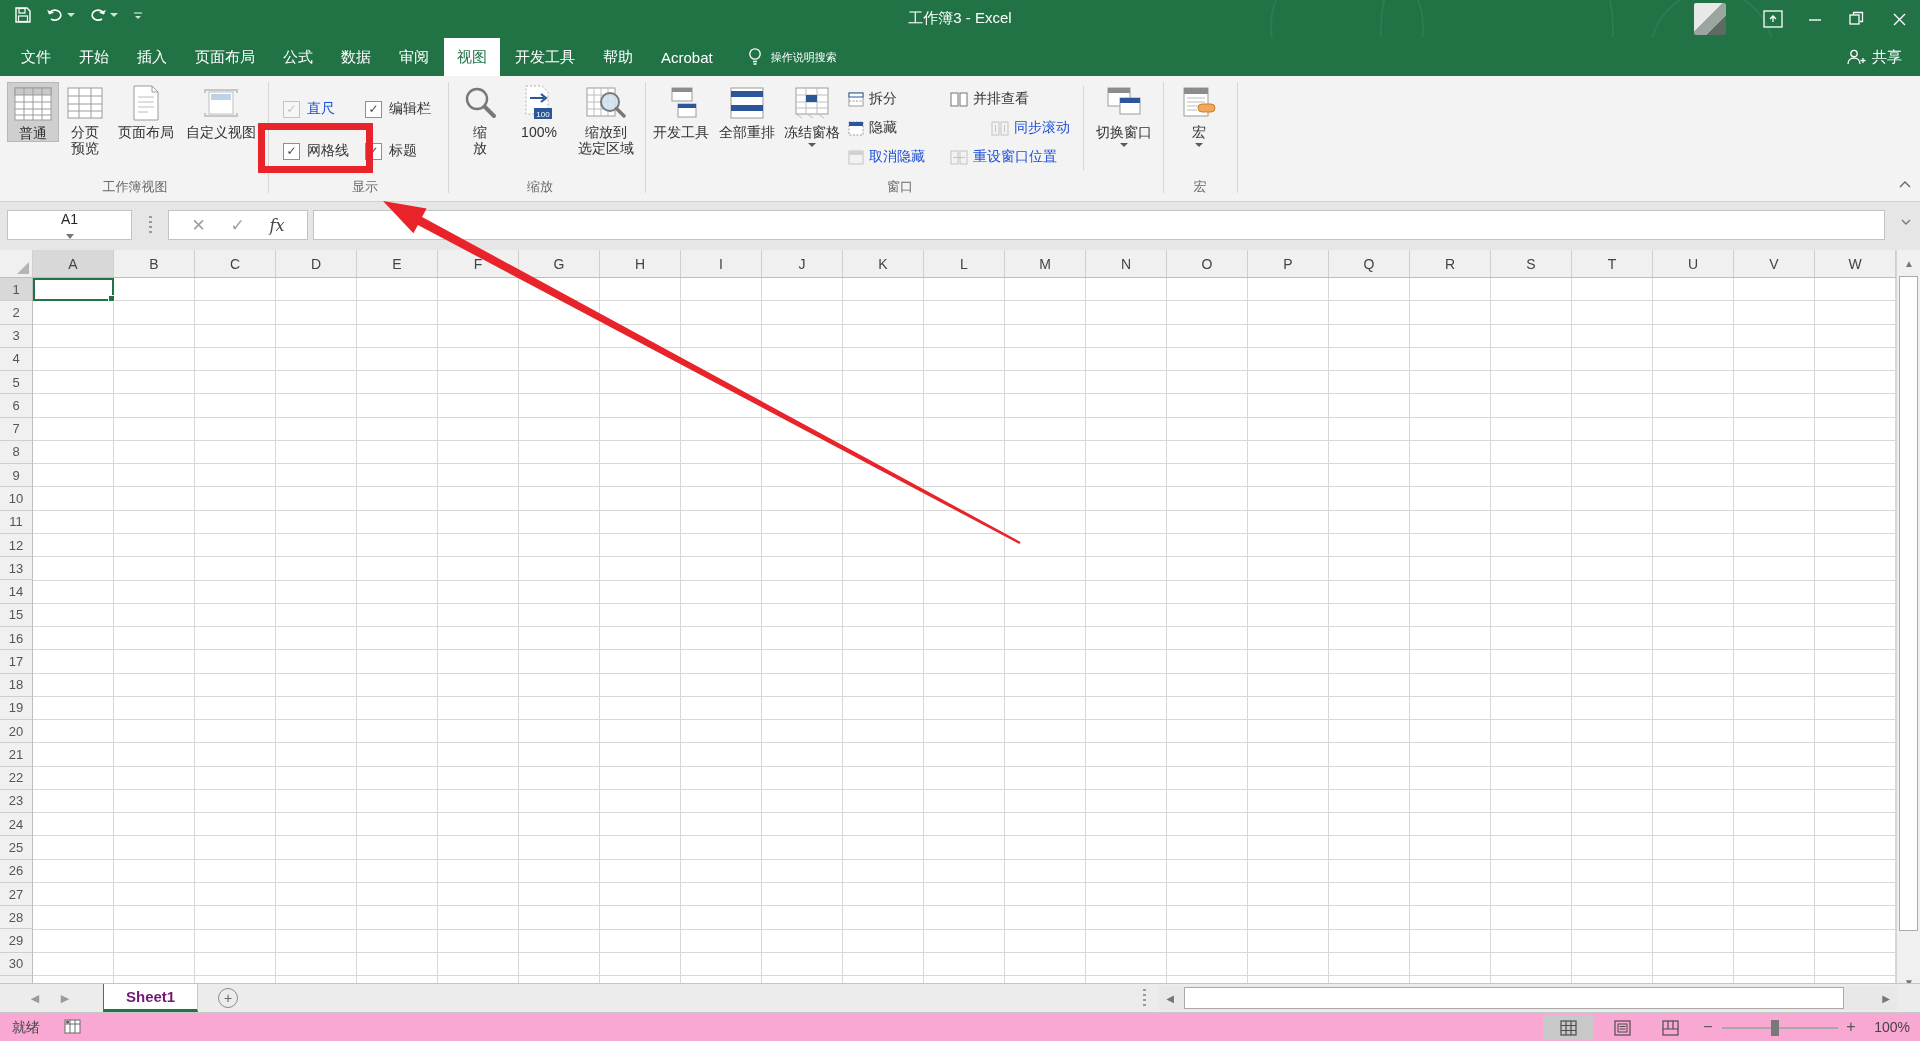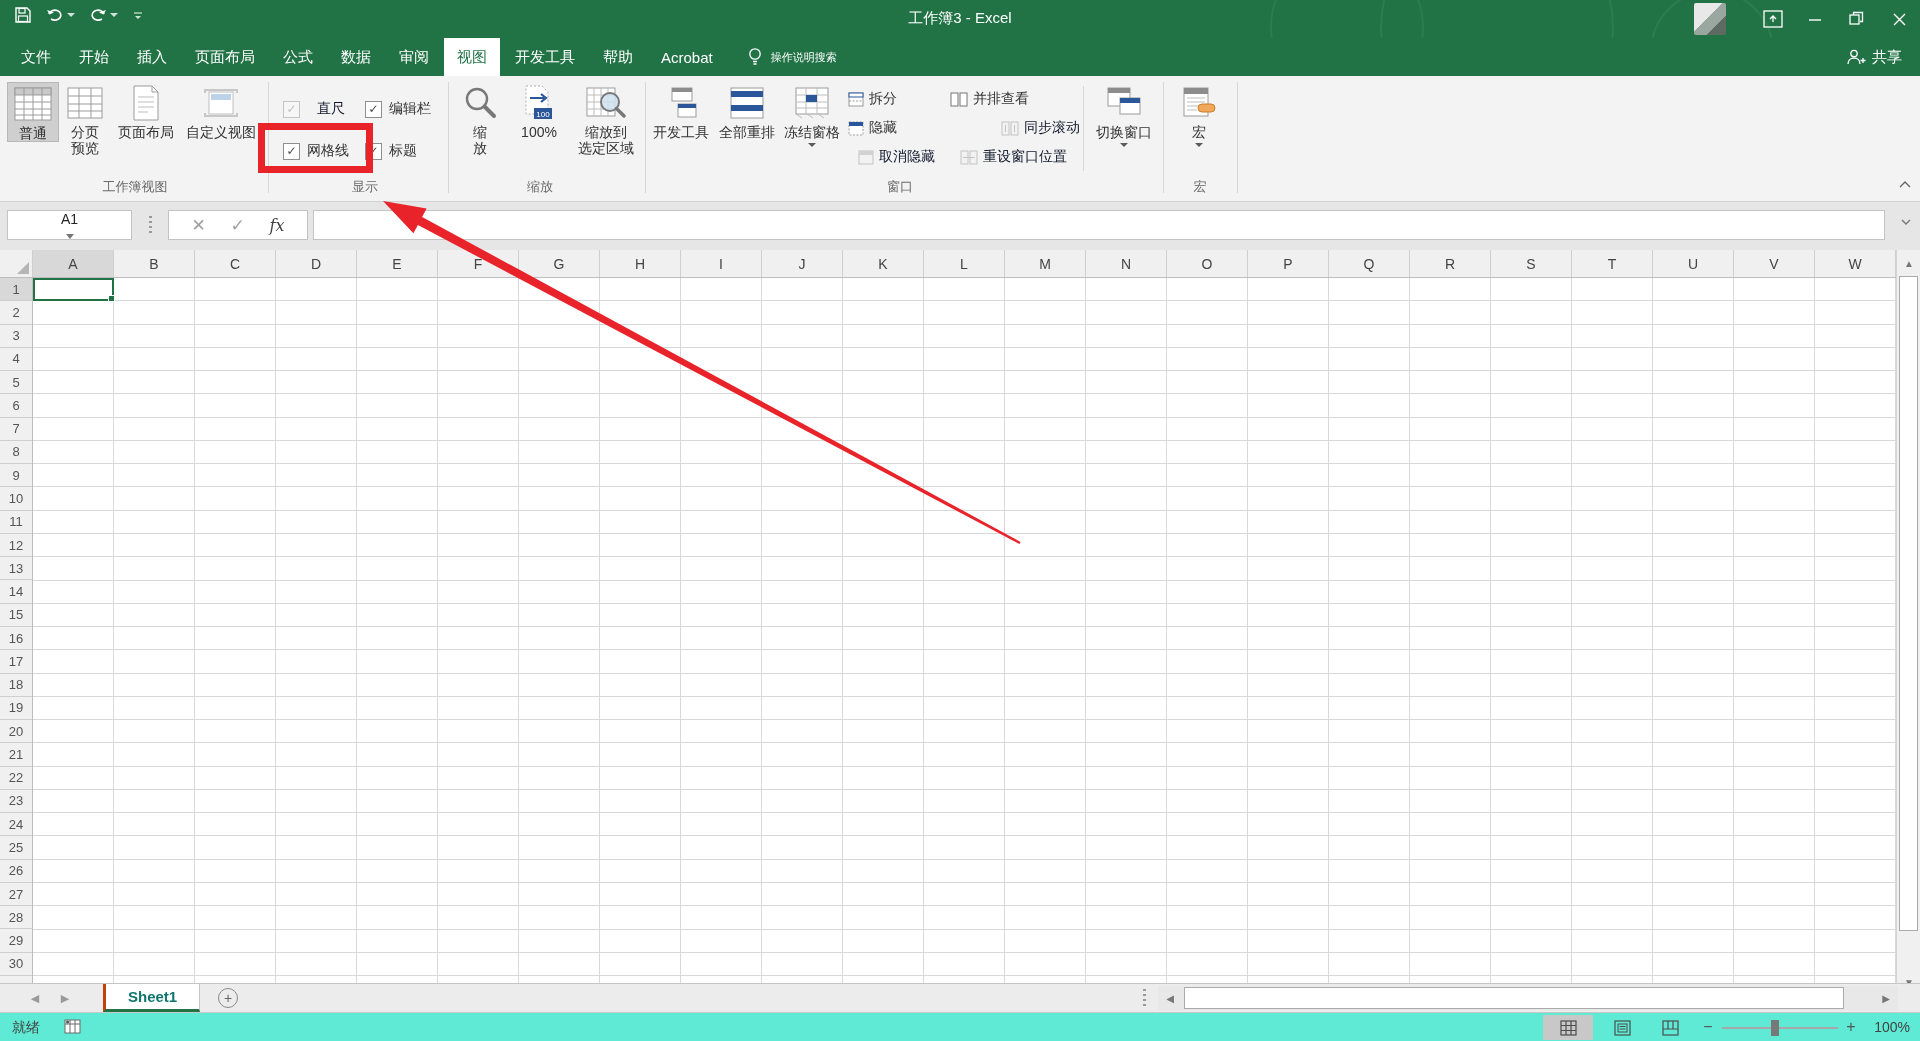--- a/index.html
+++ b/index.html
@@ -27,21 +27,21 @@
   
   #ribbon{position:absolute;left:0;top:76px;width:1920px;height:125px;background:#f3f3f3;border-bottom:1px solid #d2d2d2;}
   .rib-sep{position:absolute;top:6px;bottom:8px;width:1px;background:#d7d7d7;}
   .grp-label{position:absolute;top:102px;font-size:13px;color:#6a6a6a;text-align:center;white-space:nowrap;}
   .bigbtn{position:absolute;top:6px;display:flex;flex-direction:column;align-items:center;cursor:pointer;}
   .bigbtn .lbl{font-size:14px;color:#333;line-height:16px;text-align:center;white-space:nowrap;}
   .bigbtn.sel{background:#cfcfcf;border:1px solid #b8b8b8;}
   .icon-box{height:42px;display:flex;align-items:center;justify-content:center;}
   .dd{width:0;height:0;border-left:4px solid transparent;border-right:4px solid transparent;border-top:4px solid #5a5a5a;margin-top:3px;}
   .smallbtn{position:absolute;display:flex;align-items:center;gap:5px;font-size:14px;color:#333;cursor:pointer;white-space:nowrap;}
-  .smallbtn.disabled,.cb-item.disabled .cb-lbl{color:#0f172a;margin-left:10px;}
+  .smallbtn.disabled,.cb-item.disabled .cb-lbl{color:#1d4ed8;}
   .cb-item{position:absolute;display:flex;align-items:center;gap:7px;cursor:pointer;}
   .cb-box{width:15px;height:15px;background:#fff;border:1px solid #8f8f8f;display:flex;align-items:center;justify-content:center;
           font-size:12px;color:#454545;line-height:1;}
   .cb-item.disabled .cb-box{border-color:#c4c4c4;color:#c0c0c0;background:#f6f6f6;}
   .cb-lbl{font-size:14px;color:#333;white-space:nowrap;}
   #collapse-ribbon{position:absolute;right:8px;top:104px;color:#666;cursor:pointer;font-size:12px;}
   
   #red-box{position:absolute;left:258px;top:47px;width:101px;height:36px;border:7px solid #e8232a;z-index:40;}
   #arrow-svg{position:absolute;left:0;top:0;z-index:39;pointer-events:none;}
   
@@ -73,32 +73,32 @@
       repeating-linear-gradient(to bottom,transparent 0 22.27px,#d8d8d8 22.27px 23.27px);}
   #sel-cell{position:absolute;left:33px;top:278px;width:81px;height:23.27px;border:2px solid #217346;box-sizing:border-box;z-index:5;}
   #sel-handle{position:absolute;right:-3px;bottom:-3px;width:5px;height:5px;background:#217346;border:1px solid #fff;}
   
   #vscroll{position:absolute;left:1896px;top:250px;width:24px;height:745px;background:#f0f0f0;border-left:1px solid #d4d4d4;box-sizing:border-box;}
   .sc-btn{position:absolute;width:20px;height:20px;left:2px;display:flex;align-items:center;justify-content:center;color:#777;font-size:10px;cursor:pointer;}
   #v-thumb{position:absolute;left:2px;top:26px;width:19px;height:655px;background:#fff;border:1px solid #ababab;box-sizing:border-box;cursor:pointer;}
   
   #sheetbar{position:absolute;left:0;top:983px;width:1920px;height:29px;background:#ececec;border-top:1px solid #c5c5c5;box-sizing:border-box;}
   .nav-arrow{position:absolute;top:5px;width:20px;height:18px;display:flex;align-items:center;justify-content:center;color:#9a9a9a;font-size:11px;cursor:pointer;}
-  #sheet-tab{position:absolute;left:103px;top:0;height:28px;padding:0 22px;background:#fff;border-left:3px solid #c2410c;border-right:1px solid #c9c9c9;
+  #sheet-tab{position:absolute;left:103px;top:0;height:28px;padding:0 22px;background:#fff;border-left:1px solid #c2410c;border-right:1px solid #c9c9c9;
      border-bottom:3px solid #217346;box-sizing:border-box;display:flex;align-items:center;
-     color:#0f766e;font-size:15px;font-weight:bold;cursor:pointer;}
+     color:#701a75;font-size:15px;font-weight:bold;cursor:pointer;}
   #add-sheet{position:absolute;left:218px;top:4px;width:20px;height:20px;border:1px solid #8a8a8a;border-radius:50%;
      display:flex;align-items:center;justify-content:center;color:#666;font-size:14px;cursor:pointer;box-sizing:border-box;}
   #hsplit{position:absolute;left:1143px;top:5px;width:3px;height:18px;
      background:repeating-linear-gradient(to bottom,#9a9a9a 0 2px,transparent 2px 5px);cursor:col-resize;}
   #htrack{position:absolute;left:1158px;top:2px;width:740px;height:24px;background:#e8e8e8;}
   #h-thumb{position:absolute;left:26px;top:1px;width:660px;height:22px;background:#fff;border:1px solid #ababab;box-sizing:border-box;cursor:pointer;}
   .h-btn{position:absolute;top:1px;width:20px;height:22px;display:flex;align-items:center;justify-content:center;color:#777;font-size:10px;cursor:pointer;}
   
-  #statusbar{position:absolute;left:0;top:1012px;width:1920px;height:29px;background:#5eead4;border-top:1px solid #c8c8c8;box-sizing:border-box;padding-left:12px;}
+  #statusbar{position:absolute;left:0;top:1012px;width:1920px;height:29px;background:#f9a8d4;border-top:1px solid #c8c8c8;box-sizing:border-box;padding-left:12px;}
   #status-ready{position:absolute;left:12px;top:6px;font-size:14px;color:#444;}
   #macro-rec{position:absolute;left:64px;top:5px;cursor:pointer;}
   .view-btn{position:absolute;top:2px;width:50px;height:25px;display:flex;align-items:center;justify-content:center;cursor:pointer;}
   .view-btn.sel{background:#c8c8c8;}
   #zoom-out{left:1698px;}#zoom-in{left:1841px;}
   .zoom-pm{position:absolute;top:4px;width:20px;height:20px;display:flex;align-items:center;justify-content:center;font-size:16px;color:#555;cursor:pointer;}
   #zoom-track{position:absolute;left:1722px;top:14px;width:116px;height:2px;background:#a8a8a8;}
   #zoom-thumb{position:absolute;left:1771px;top:7px;width:8px;height:16px;background:#787878;cursor:pointer;}
   #zoom-pct{position:absolute;right:10px;top:6px;font-size:14px;color:#444;width:48px;text-align:right;cursor:pointer;}
   svg{display:block;}

